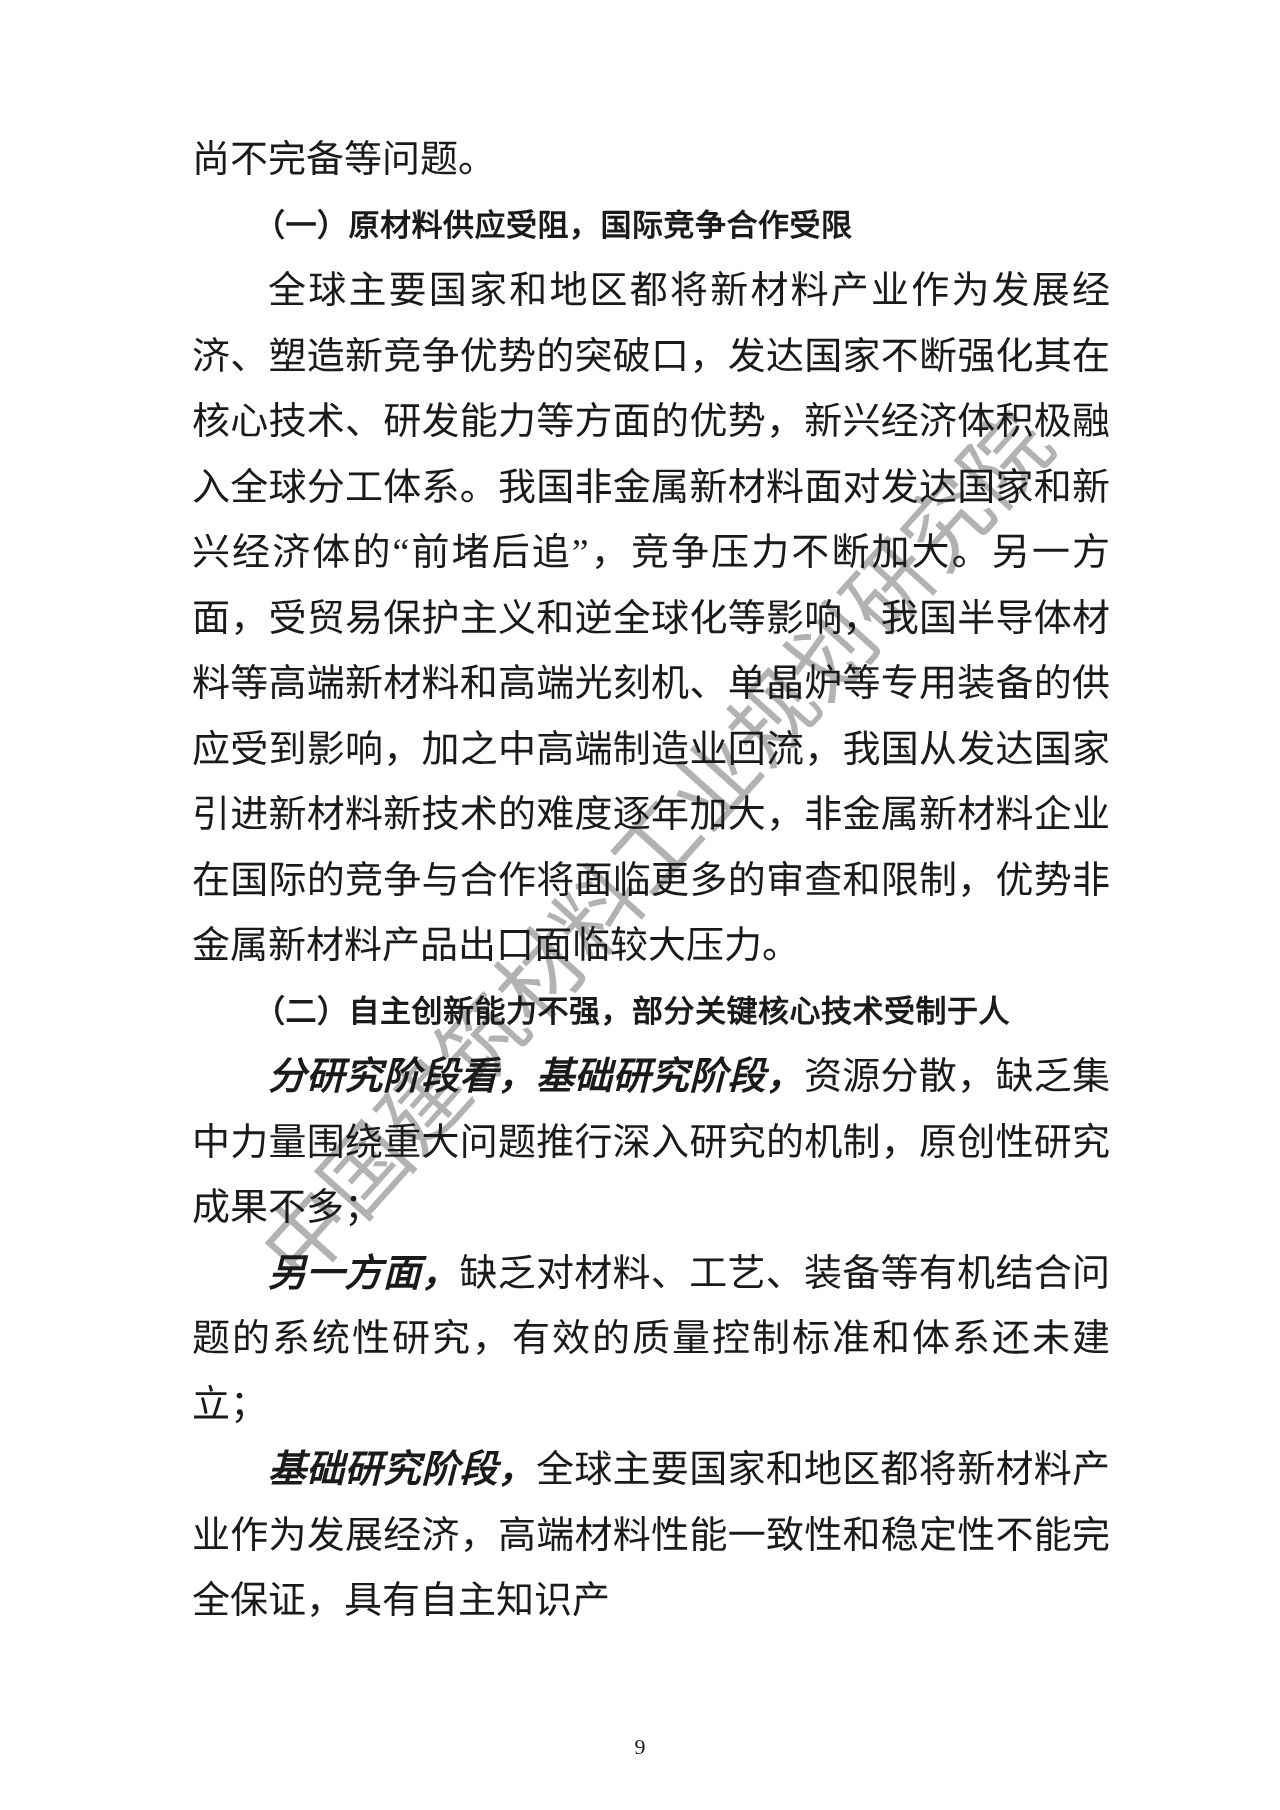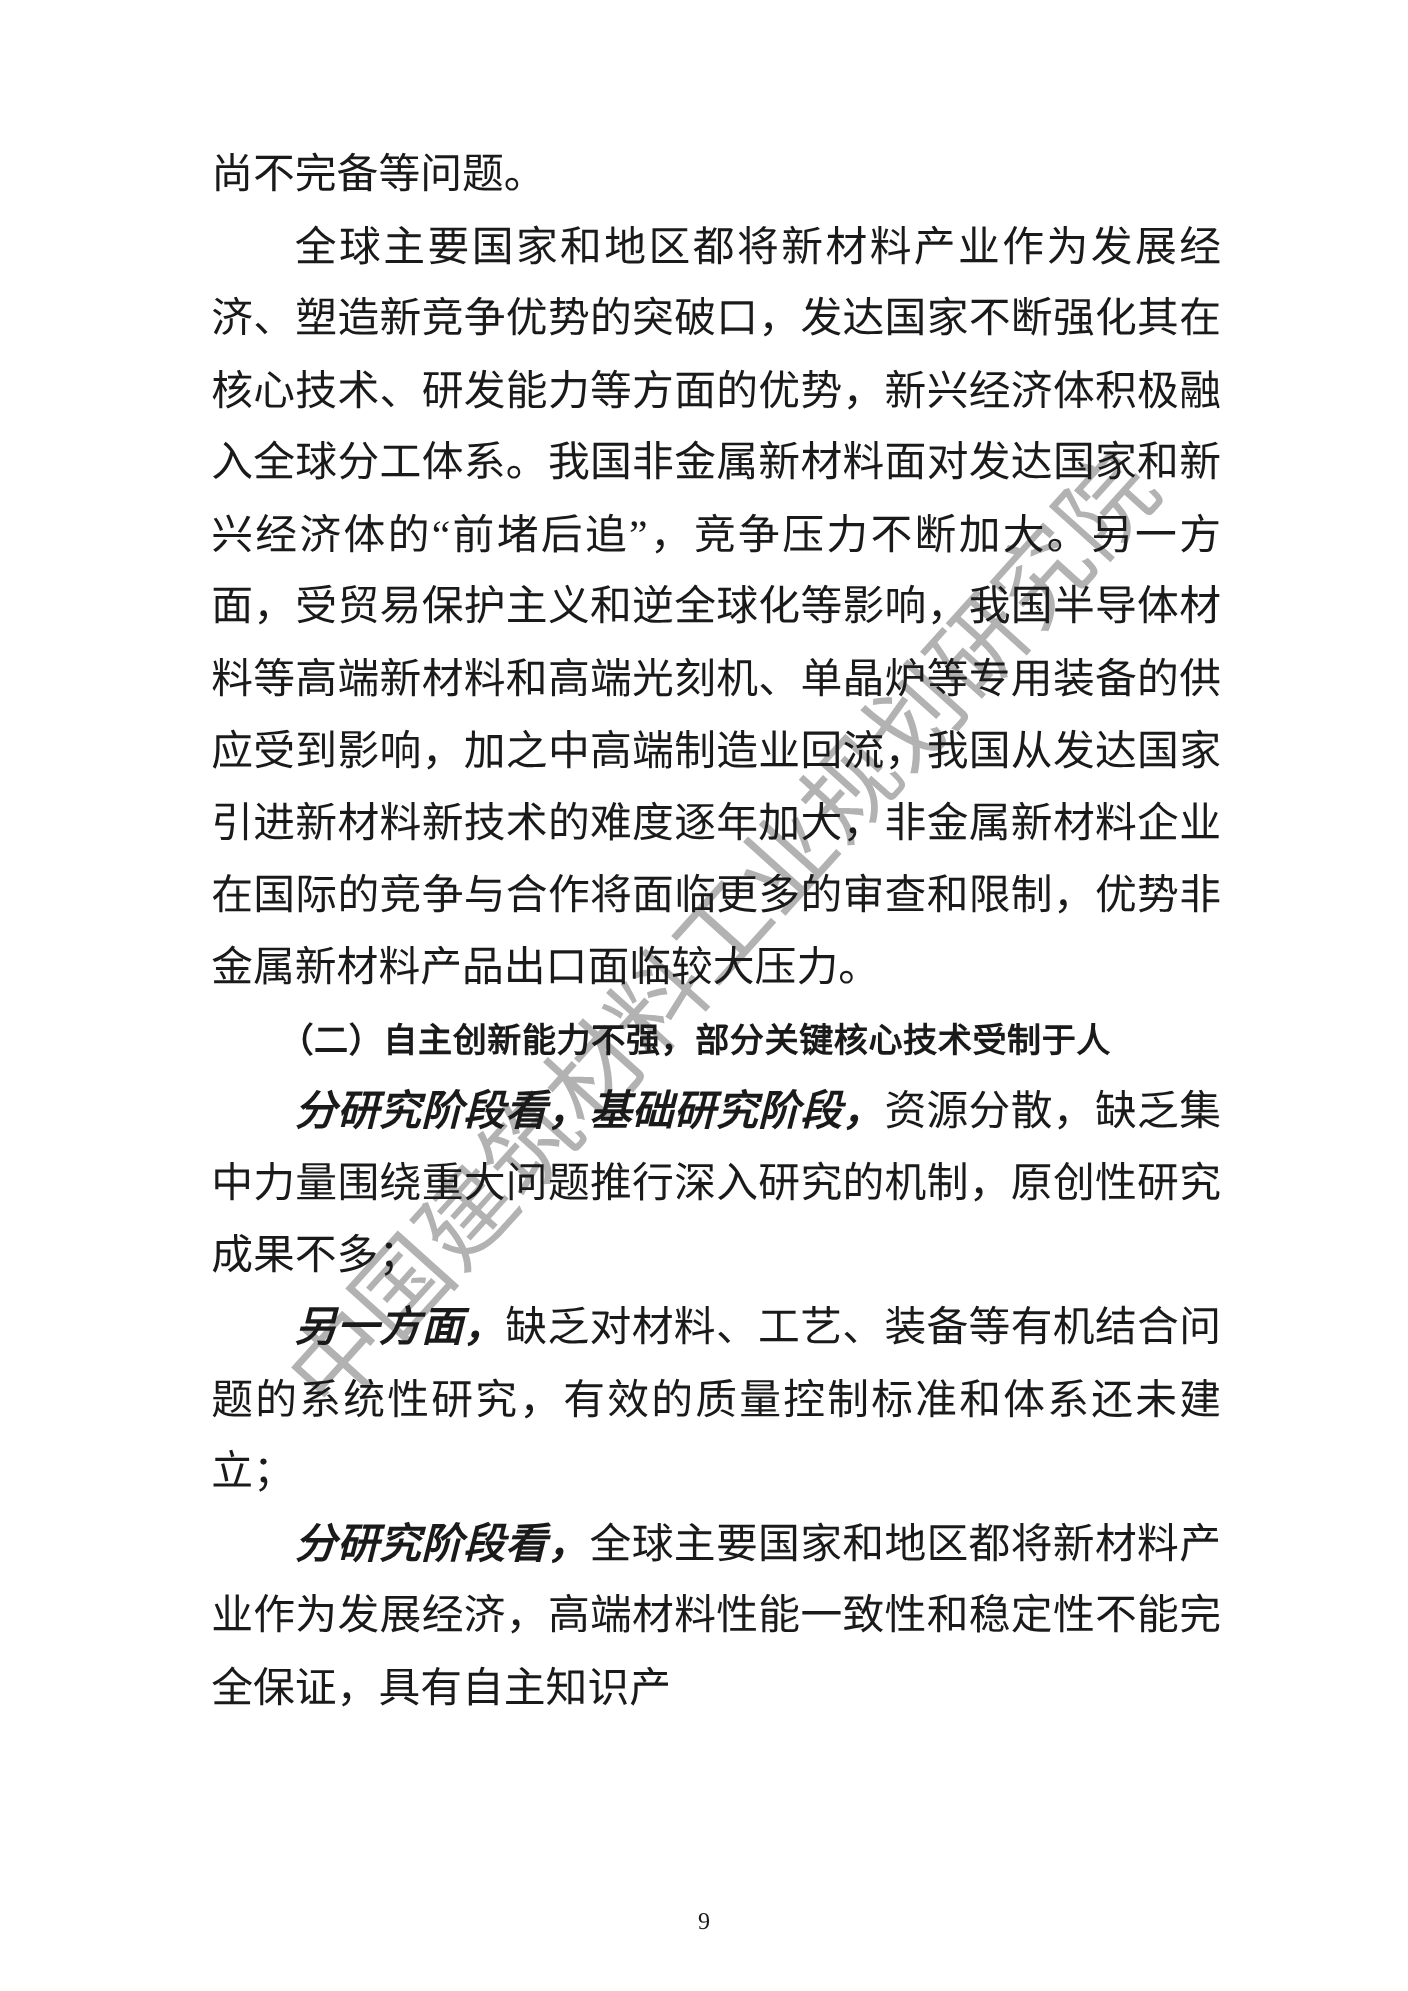--- a/index.html
+++ b/index.html
@@ -75,29 +75,30 @@
 <body>
 
 <div class="page">
 
   <div class="watermark">中国建筑材料工业规划研究院</div>
 
   <div class="doc">
 
     <p>尚不完备等问题。</p>
 
+    <h3>（一）原材料供应受阻，国际竞争合作受限</h3>
 
     <p class="indent">全球主要国家和地区都将新材料产业作为发展经济、塑造新竞争优势的突破口，发达国家不断强化其在核心技术、研发能力等方面的优势，新兴经济体积极融入全球分工体系。我国非金属新材料面对发达国家和新兴经济体的“前堵后追”，竞争压力不断加大。另一方面，受贸易保护主义和逆全球化等影响，我国半导体材料等高端新材料和高端光刻机、单晶炉等专用装备的供应受到影响，加之中高端制造业回流，我国从发达国家引进新材料新技术的难度逐年加大，非金属新材料企业在国际的竞争与合作将面临更多的审查和限制，优势非金属新材料产品出口面临较大压力。</p>
 
     <h3>（二）自主创新能力不强，部分关键核心技术受制于人</h3>
 
 
     <p class="indent"><strong class="lead">分研究阶段看，基础研究阶段，</strong><span>资源分散，缺乏集中力量围绕重大问题推行深入研究的机制，原创性研究成果不多；</span></p>
 
     <p class="indent"><strong class="lead">另一方面，</strong><span>缺乏对材料、工艺、装备等有机结合问题的系统性研究，有效的质量控制标准和体系还未建立；</span></p>
 
-    <p class="indent"><strong class="lead">分研究阶段看，</strong><span>全球主要国家和地区都将新材料产业作为发展经济，高端材料性能一致性和稳定性不能完全保证，具有自主知识产</span></p>
+    <p class="indent"><strong class="lead">基础研究阶段，</strong><span>全球主要国家和地区都将新材料产业作为发展经济，高端材料性能一致性和稳定性不能完全保证，具有自主知识产</span></p>
 
   </div>
 
   <div class="footer">9</div>
 
 </div>
 
 </body></html>

